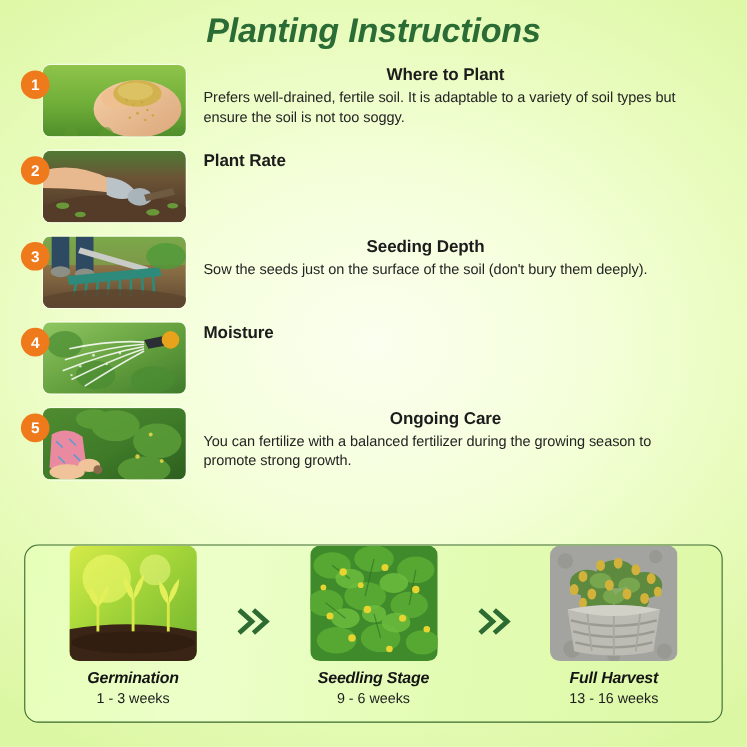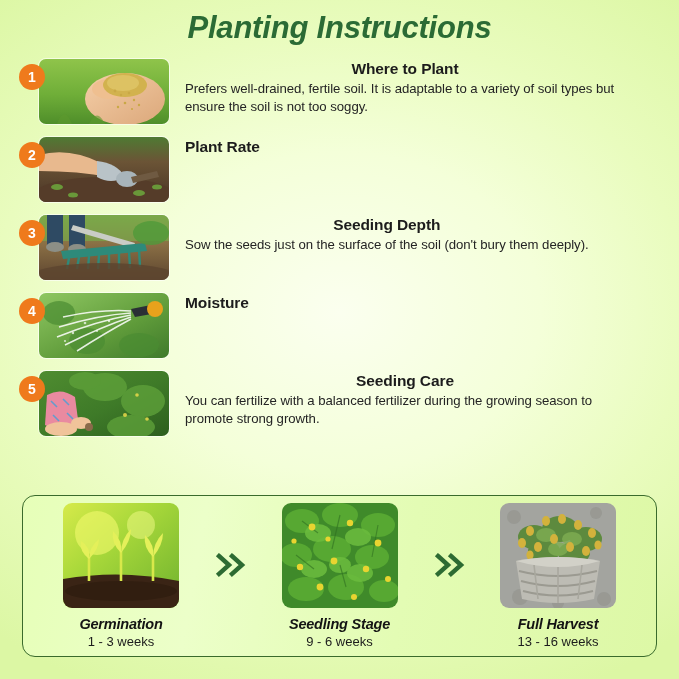--- a/index.html
+++ b/index.html
@@ -97,21 +97,20 @@
   .timeline {
     position: absolute;
     left: 22px;
     top: 495px;
     width: 635px;
     height: 162px;
     border: 1.4px solid #3a6b2c;
     border-radius: 13px;
     background: linear-gradient(100deg, #e6ffb8 0%, #ecffc9 28%, #e3fcb4 60%, #ddf8a6 100%);
     display: flex;
-    align-items: center;
     justify-content: space-between;
     padding: 0 22px;
   }
   .stage {
     display: flex;
     flex-direction: column;
     align-items: center;
     width: 152px;
   }
   .stage-img {
@@ -339,21 +338,21 @@
             <circle cx="50" cy="56" r="4" fill="#8a6a4a"></circle>
             <g fill="#e8d94a" opacity="0.85">
               <circle cx="86" cy="44" r="2"></circle>
                 <circle cx="108" cy="48" r="1.8"></circle>
                 <circle cx="98" cy="24" r="1.8"></circle>
             </g>
           </svg>
         </div>
       </div>
       <div class="step-text">
-        <div class="step-head">Seeding Care</div>
+        <div class="step-head">Ongoing Care</div>
         <div class="step-body">You can fertilize with a balanced fertilizer during the growing season to promote strong growth.</div>
       </div>
     </div>
 
   </div>
 
   <div class="timeline">
 
     <div class="stage">
       <div class="stage-img">

